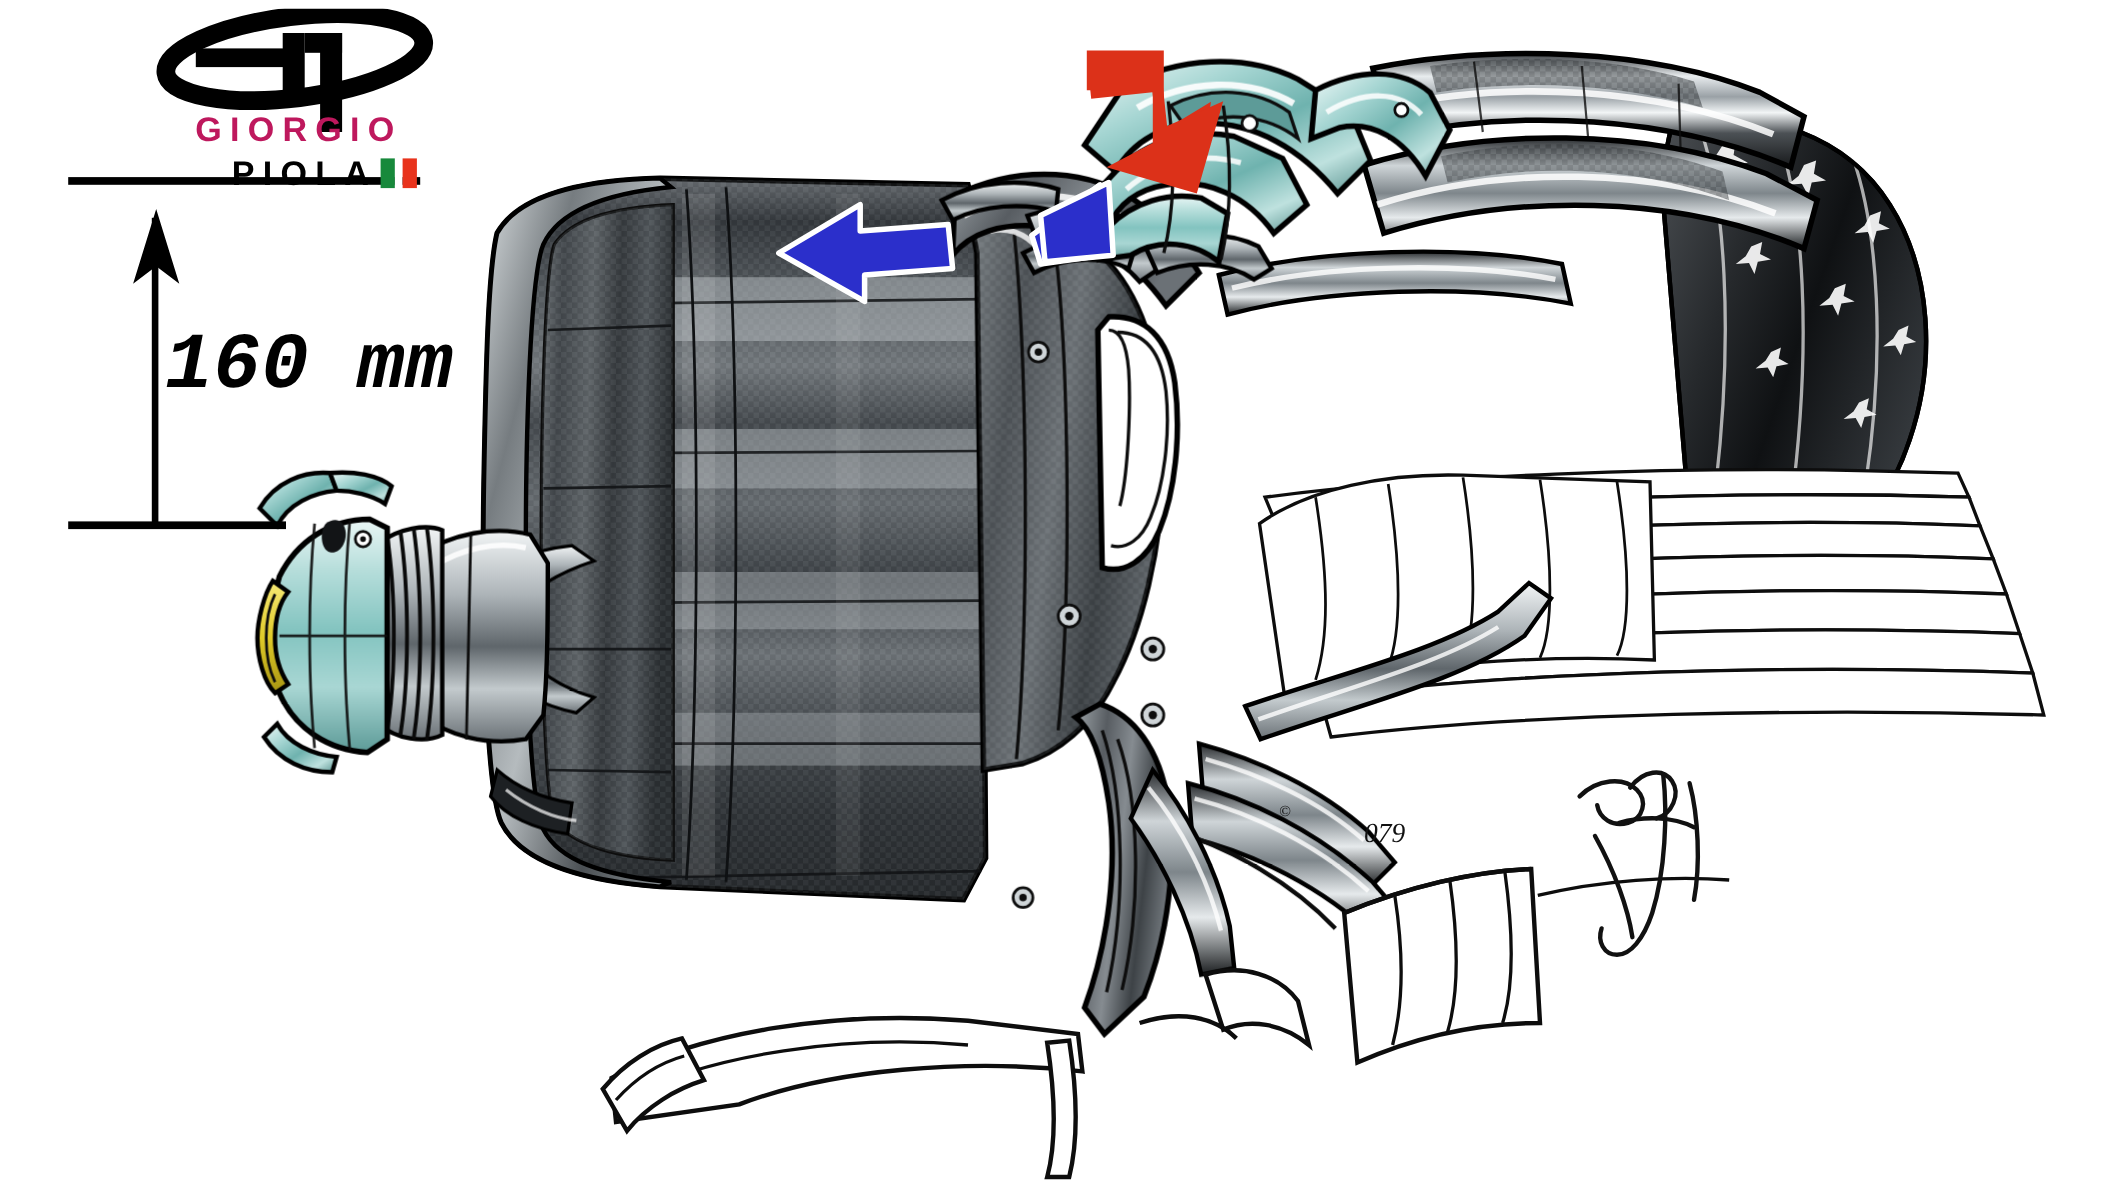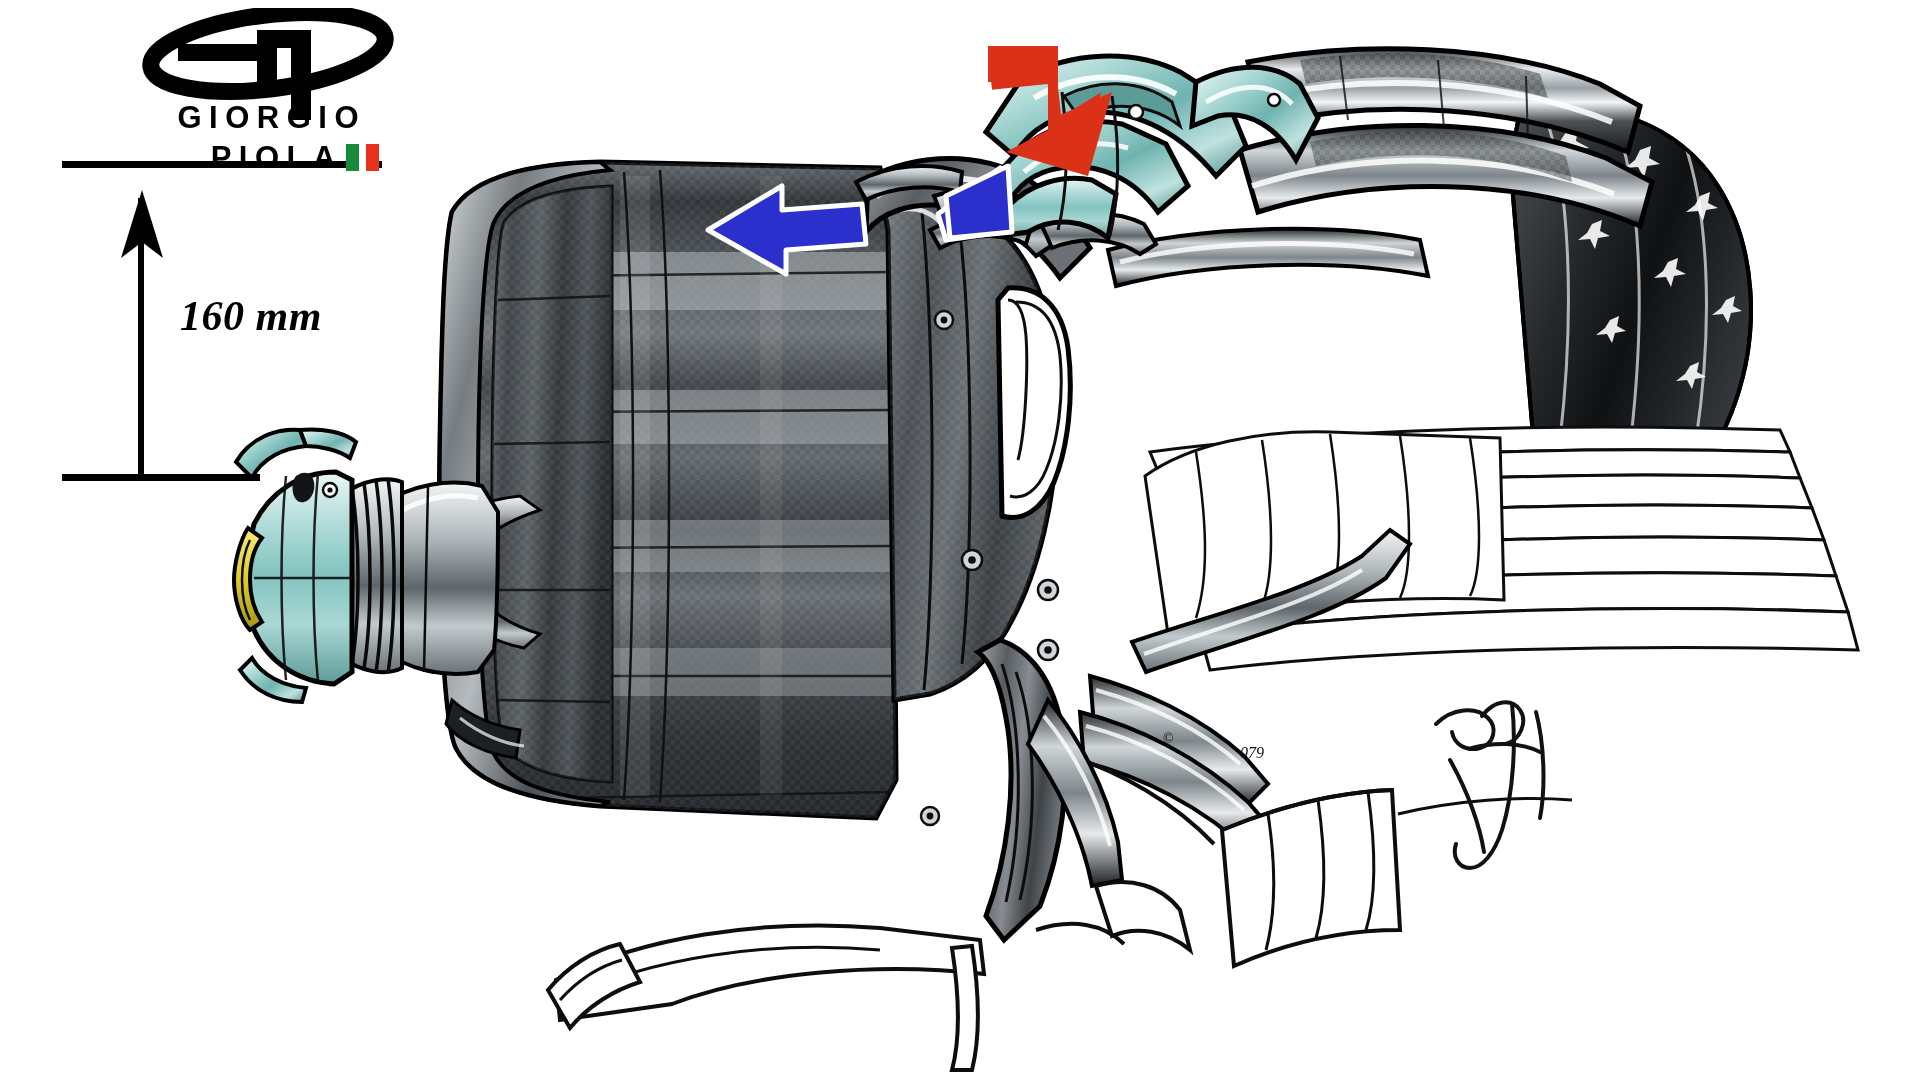--- a/index.html
+++ b/index.html
@@ -38,21 +38,21 @@
     width: 300px;
     height: 112px;
   }
   .logo-text {
     position: absolute;
     left: 0;
     width: 300px;
     text-align: center;
     font-family: "Liberation Sans", sans-serif;
     font-weight: 700;
-    color: #000000;
+    color: #be185d;
     line-height: 1;
   }
   .logo-giorgio {
     top: 94px;
     font-size: 31px;
     letter-spacing: 7.5px;
     text-indent: 7.5px;
   }
   .logo-piola-row {
     position: absolute;
@@ -99,42 +99,41 @@
     left: 138px;
     top: 198px;
     width: 6px;
     height: 282px;
     background: #000000;
   }
   .dim-label {
     position: absolute;
     left: 150px;
     top: 292px;
-    font-family: Liberation Serif, serif;
+    font-family: Liberation Mono, monospace;
     font-style: italic;
     font-weight: 700;
-    font-size: 42px;
+    font-size: 72px;
     color: #000000;
     white-space: nowrap;
     letter-spacing: 0.5px;
-    margin-left: 30px;
   }
   .sig-c {
     position: absolute;
     left: 1163px;
     top: 731px;
     font-size: 14px;
     font-family: "Liberation Serif", serif;
     color: #111;
   }
   .sig-yr {
     position: absolute;
     left: 1240px;
     top: 744px;
-    font-size: 16px;
+    font-size: 25px;
     font-style: italic;
     font-family: "Liberation Serif", serif;
     color: #111;
   }
 </style>
 </head>
 <body>
 
 <div id="stage">
 

